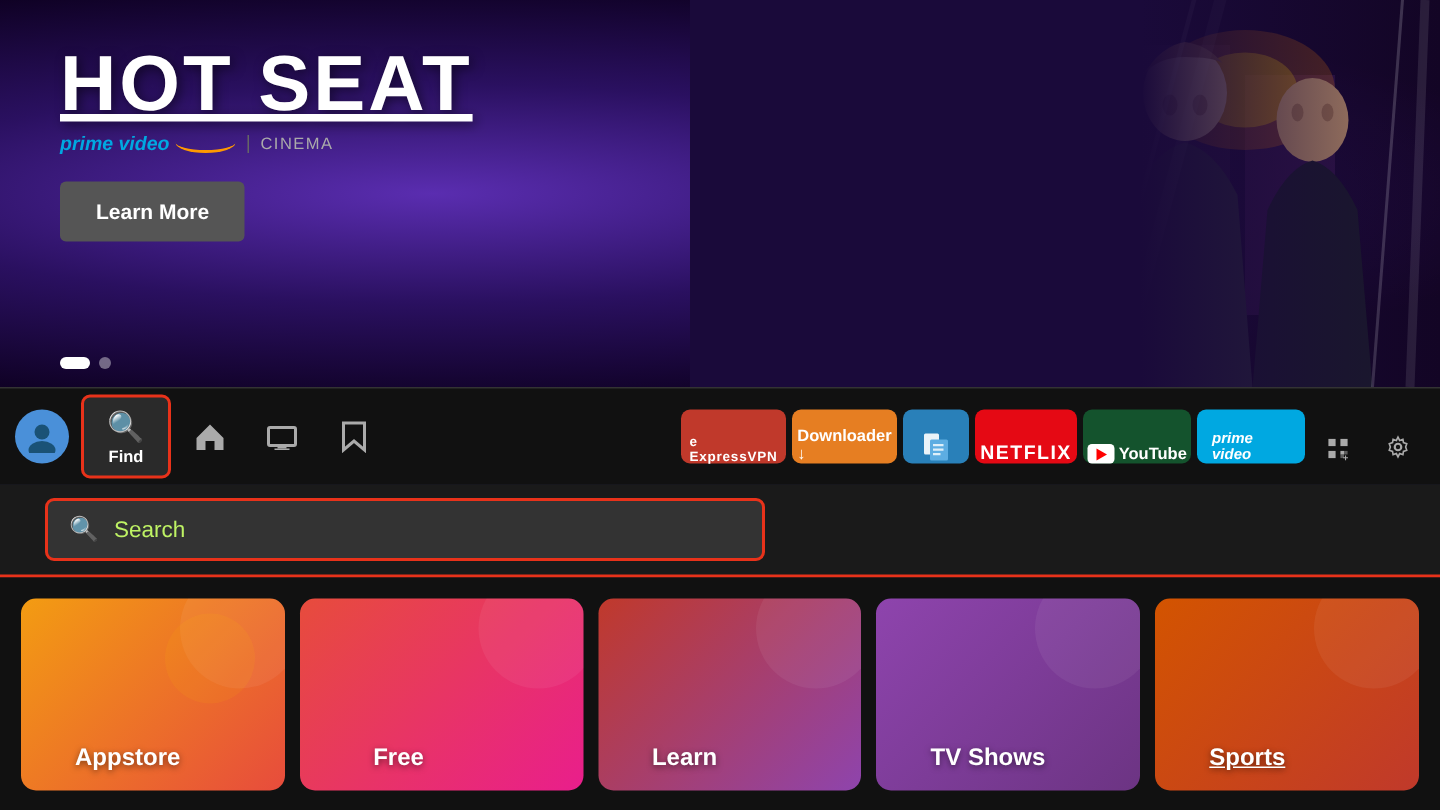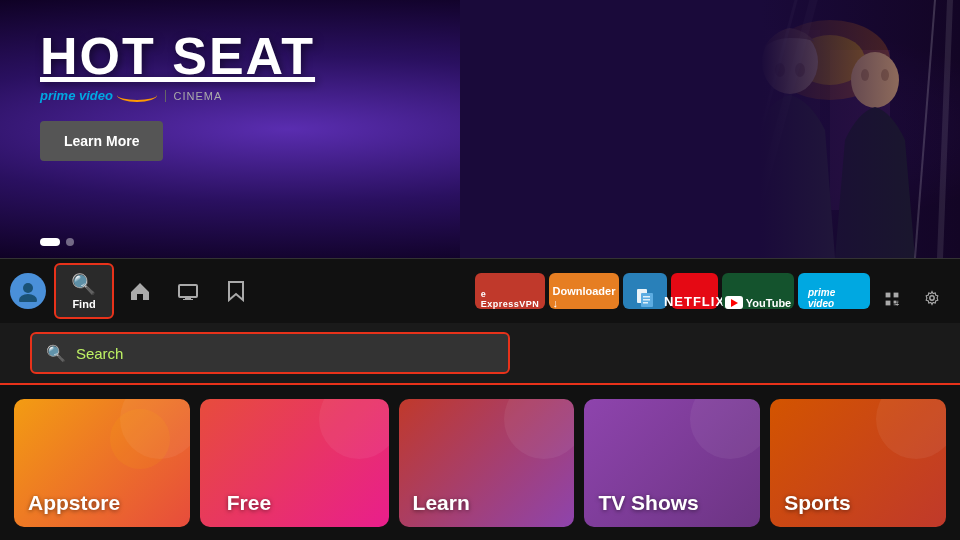--- a/index.html
+++ b/index.html
@@ -226,21 +226,21 @@
       font-size: 10px;
     }
     .app-blue {
       background: #2980b9;
       color: white;
       width: 44px;
     }
     .app-netflix {
       background: #e50914;
       color: white;
-      width: 47px;
+      width: 68px;
       font-size: 13px;
       letter-spacing: 1px;
     }
     .app-youtube {
       background: #14532d;
       color: white;
       width: 72px;
       font-size: 11px;
       gap: 4px;
     }
@@ -312,31 +312,32 @@
       border-radius: 10px;
       display: flex;
       align-items: flex-end;
       justify-content: flex-start;
       padding: 12px 14px;
       cursor: pointer;
       position: relative;
       overflow: hidden;
     }
     .cat-label {
-      font-size: 21px;
+      font-size: 16px;
       font-weight: 700;
       color: white;
       z-index: 1;
       text-shadow: 0 1px 4px rgba(0,0,0,0.5);
+      margin-left: 22px;
     }
     .cat-appstore { background: linear-gradient(135deg, #f39c12 0%, #e74c3c 100%); }
     .cat-free { background: linear-gradient(135deg, #e74c3c 0%, #e91e8c 100%); padding-left: 27px; }
     .cat-movies { background: linear-gradient(135deg, #c0392b 0%, #8e44ad 100%); }
     .cat-tvshows { background: linear-gradient(135deg, #8e44ad 0%, #6c3483 100%); }
-    .cat-sports { background: linear-gradient(135deg, #d35400 0%, #c0392b 100%); }
+    .cat-sports { background: linear-gradient(135deg, #d35400 0%, #c0392b 100%); text-decoration: underline; }
     .cat-blob {
       position: absolute;
       border-radius: 50%;
       opacity: 0.3;
     }
     .blob1 { width: 80px; height: 80px; background: rgba(255,255,255,0.2); top: -20px; right: -10px; }
     .blob2 { width: 60px; height: 60px; background: rgba(255,200,0,0.3); top: 10px; right: 20px; }
 
     
     .yt-logo {

